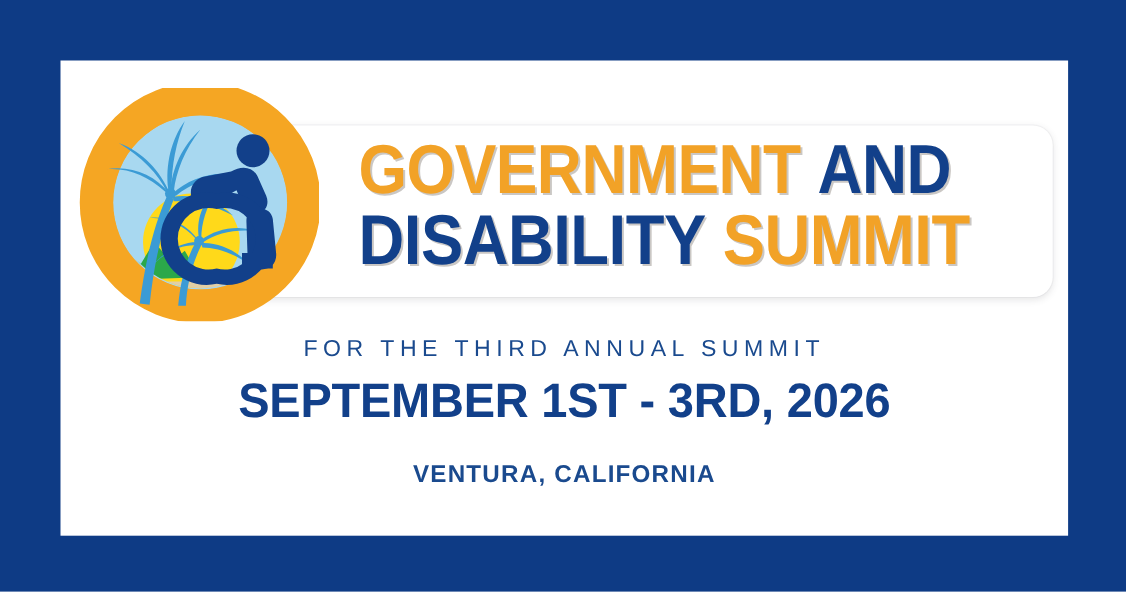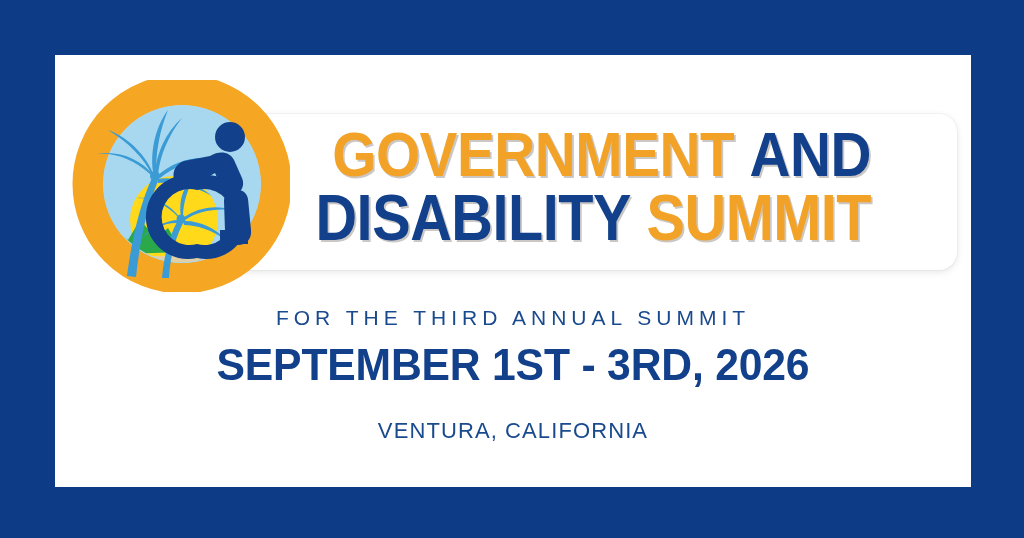--- a/index.html
+++ b/index.html
@@ -48,24 +48,23 @@
     left: 70px;
     top: 80px;
     width: 220px;
     height: 212px;
   }
   #logo svg { display: block; width: 100%; height: 100%; }
 
   
   #headline {
     position: absolute;
-    left: 313px;
+    left: 326px;
     top: 122px;
     width: 620px;
-    text-align: right;
   }
   .title-line {
     font-family: "Liberation Sans", sans-serif;
     font-weight: bold;
     font-size: 63px;
     line-height: 64px;
     letter-spacing: -0.5px;
     white-space: nowrap;
     transform: scaleX(0.90);
     transform-origin: left center;
@@ -99,21 +98,21 @@
     color: #12408A;
     letter-spacing: -0.2px;
     line-height: 52px;
     margin-top: 3px;
     white-space: nowrap;
     transform: scaleX(0.97);
   }
   #locationline {
     font-family: "Liberation Sans", sans-serif;
     font-size: 22px;
-    font-weight: normal;
+    font-weight: bold;
     color: #1A4A8E;
     letter-spacing: 1.1px;
     line-height: 28px;
     margin-top: 26px;
     white-space: nowrap;
   }
 </style>
 </head>
 <body>
 

